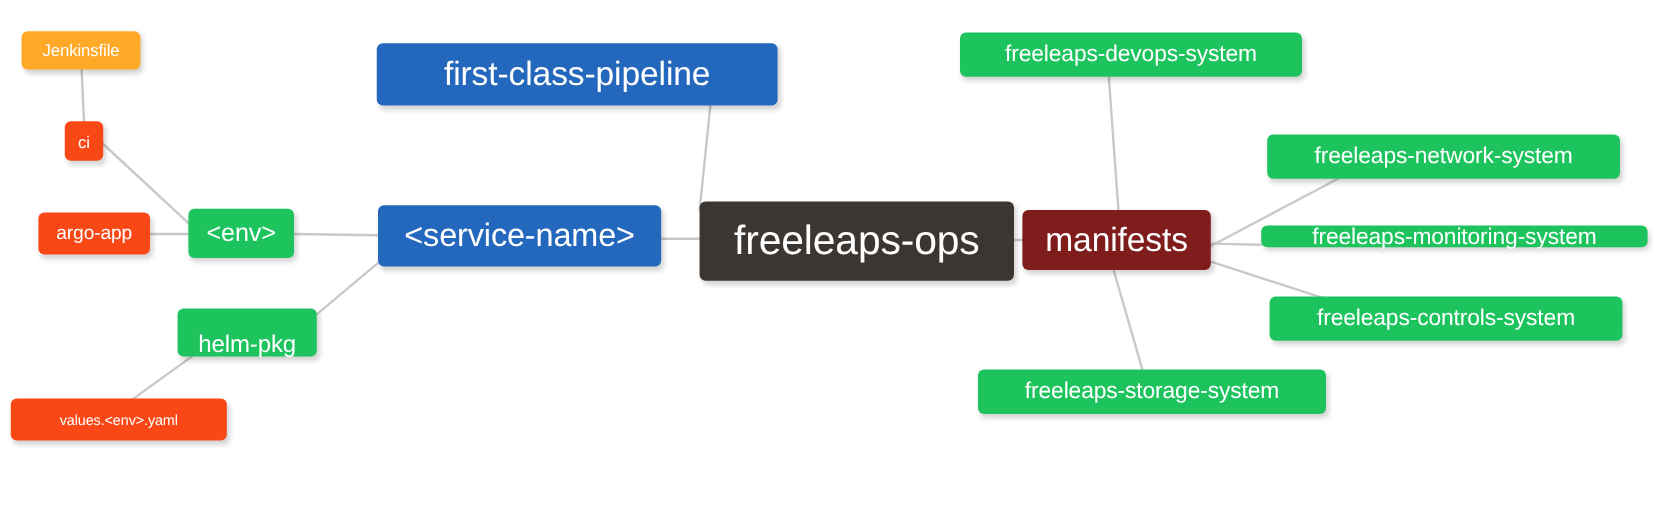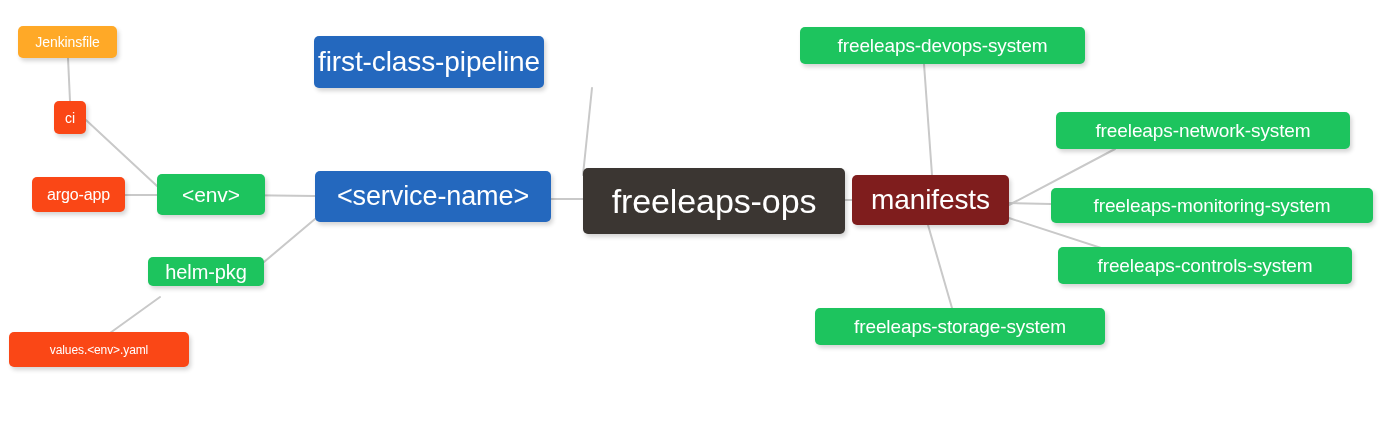--- a/index.html
+++ b/index.html
@@ -69,48 +69,48 @@
   <div id="node-layer">
       <div class="node" style="left: 18px; top: 26px; width: 99px; height: 32px; background: rgb(255, 169, 39); font-size: 14px;">
         <span class="node-label">Jenkinsfile</span>
       </div>
       <div class="node" style="left: 54px; top: 101px; width: 32px; height: 33px; background: rgb(250, 71, 22); font-size: 14px;">
         <span class="node-label">ci</span>
       </div>
       <div class="node" style="left: 32px; top: 177px; width: 93px; height: 35px; background: rgb(250, 71, 22); font-size: 16px;">
         <span class="node-label">argo-app</span>
       </div>
-      <div class="node" style="left: 157px; top: 174px; width: 108px; height: 41px; background: rgb(29, 196, 94); font-size: 21px;">
+      <div class="node" style="left: 157px; top: 174px; width: 88px; height: 41px; background: rgb(29, 196, 94); font-size: 21px;">
         <span class="node-label">&lt;env&gt;</span>
       </div>
-      <div class="node" style="left: 148px; top: 257px; width: 116px; height: 29px; background: rgb(29, 196, 94); font-size: 20px;">
+      <div class="node" style="left: 148px; top: 257px; width: 116px; height: 40px; background: rgb(29, 196, 94); font-size: 20px; align-items: flex-end;">
         <span class="node-label">helm-pkg</span>
       </div>
       <div class="node" style="left: 9px; top: 332px; width: 180px; height: 35px; background: rgb(250, 71, 22); font-size: 12px; justify-content: center;">
         <span class="node-label">values.&lt;env&gt;.yaml</span>
       </div>
-      <div class="node" style="left: 314px; top: 36px; width: 230px; height: 52px; background: rgb(36, 104, 190); font-size: 28px;">
+      <div class="node" style="left: 314px; top: 36px; width: 334px; height: 52px; background: rgb(36, 104, 190); font-size: 28px;">
         <span class="node-label">first-class-pipeline</span>
       </div>
       <div class="node" style="left: 315px; top: 171px; width: 236px; height: 51px; background: rgb(36, 104, 190); font-size: 27px;">
         <span class="node-label">&lt;service-name&gt;</span>
       </div>
       <div class="node" style="left: 583px; top: 168px; width: 262px; height: 66px; background: rgb(59, 54, 50); font-size: 34px;">
         <span class="node-label">freeleaps-ops</span>
       </div>
       <div class="node" style="left: 852px; top: 175px; width: 157px; height: 50px; background: #7f1d1d; font-size: 28px;">
         <span class="node-label">manifests</span>
       </div>
       <div class="node" style="left: 800px; top: 27px; width: 285px; height: 37px; background: rgb(29, 196, 94); font-size: 19px;">
         <span class="node-label">freeleaps-devops-system</span>
       </div>
       <div class="node" style="left: 1056px; top: 112px; width: 294px; height: 37px; background: rgb(29, 196, 94); font-size: 19px;">
         <span class="node-label">freeleaps-network-system</span>
       </div>
-      <div class="node" style="left: 1051px; top: 188px; width: 322px; height: 35px; background: rgb(29, 196, 94); font-size: 19px;">
+      <div class="node" style="left: 1051px; top: 188px; width: 322px; height: 18px; background: rgb(29, 196, 94); font-size: 19px;">
         <span class="node-label">freeleaps-monitoring-system</span>
       </div>
       <div class="node" style="left: 1058px; top: 247px; width: 294px; height: 37px; background: rgb(29, 196, 94); font-size: 19px;">
         <span class="node-label">freeleaps-controls-system</span>
       </div>
       <div class="node" style="left: 815px; top: 308px; width: 290px; height: 37px; background: rgb(29, 196, 94); font-size: 19px;">
         <span class="node-label">freeleaps-storage-system</span>
       </div>
     </div>
 </div>

